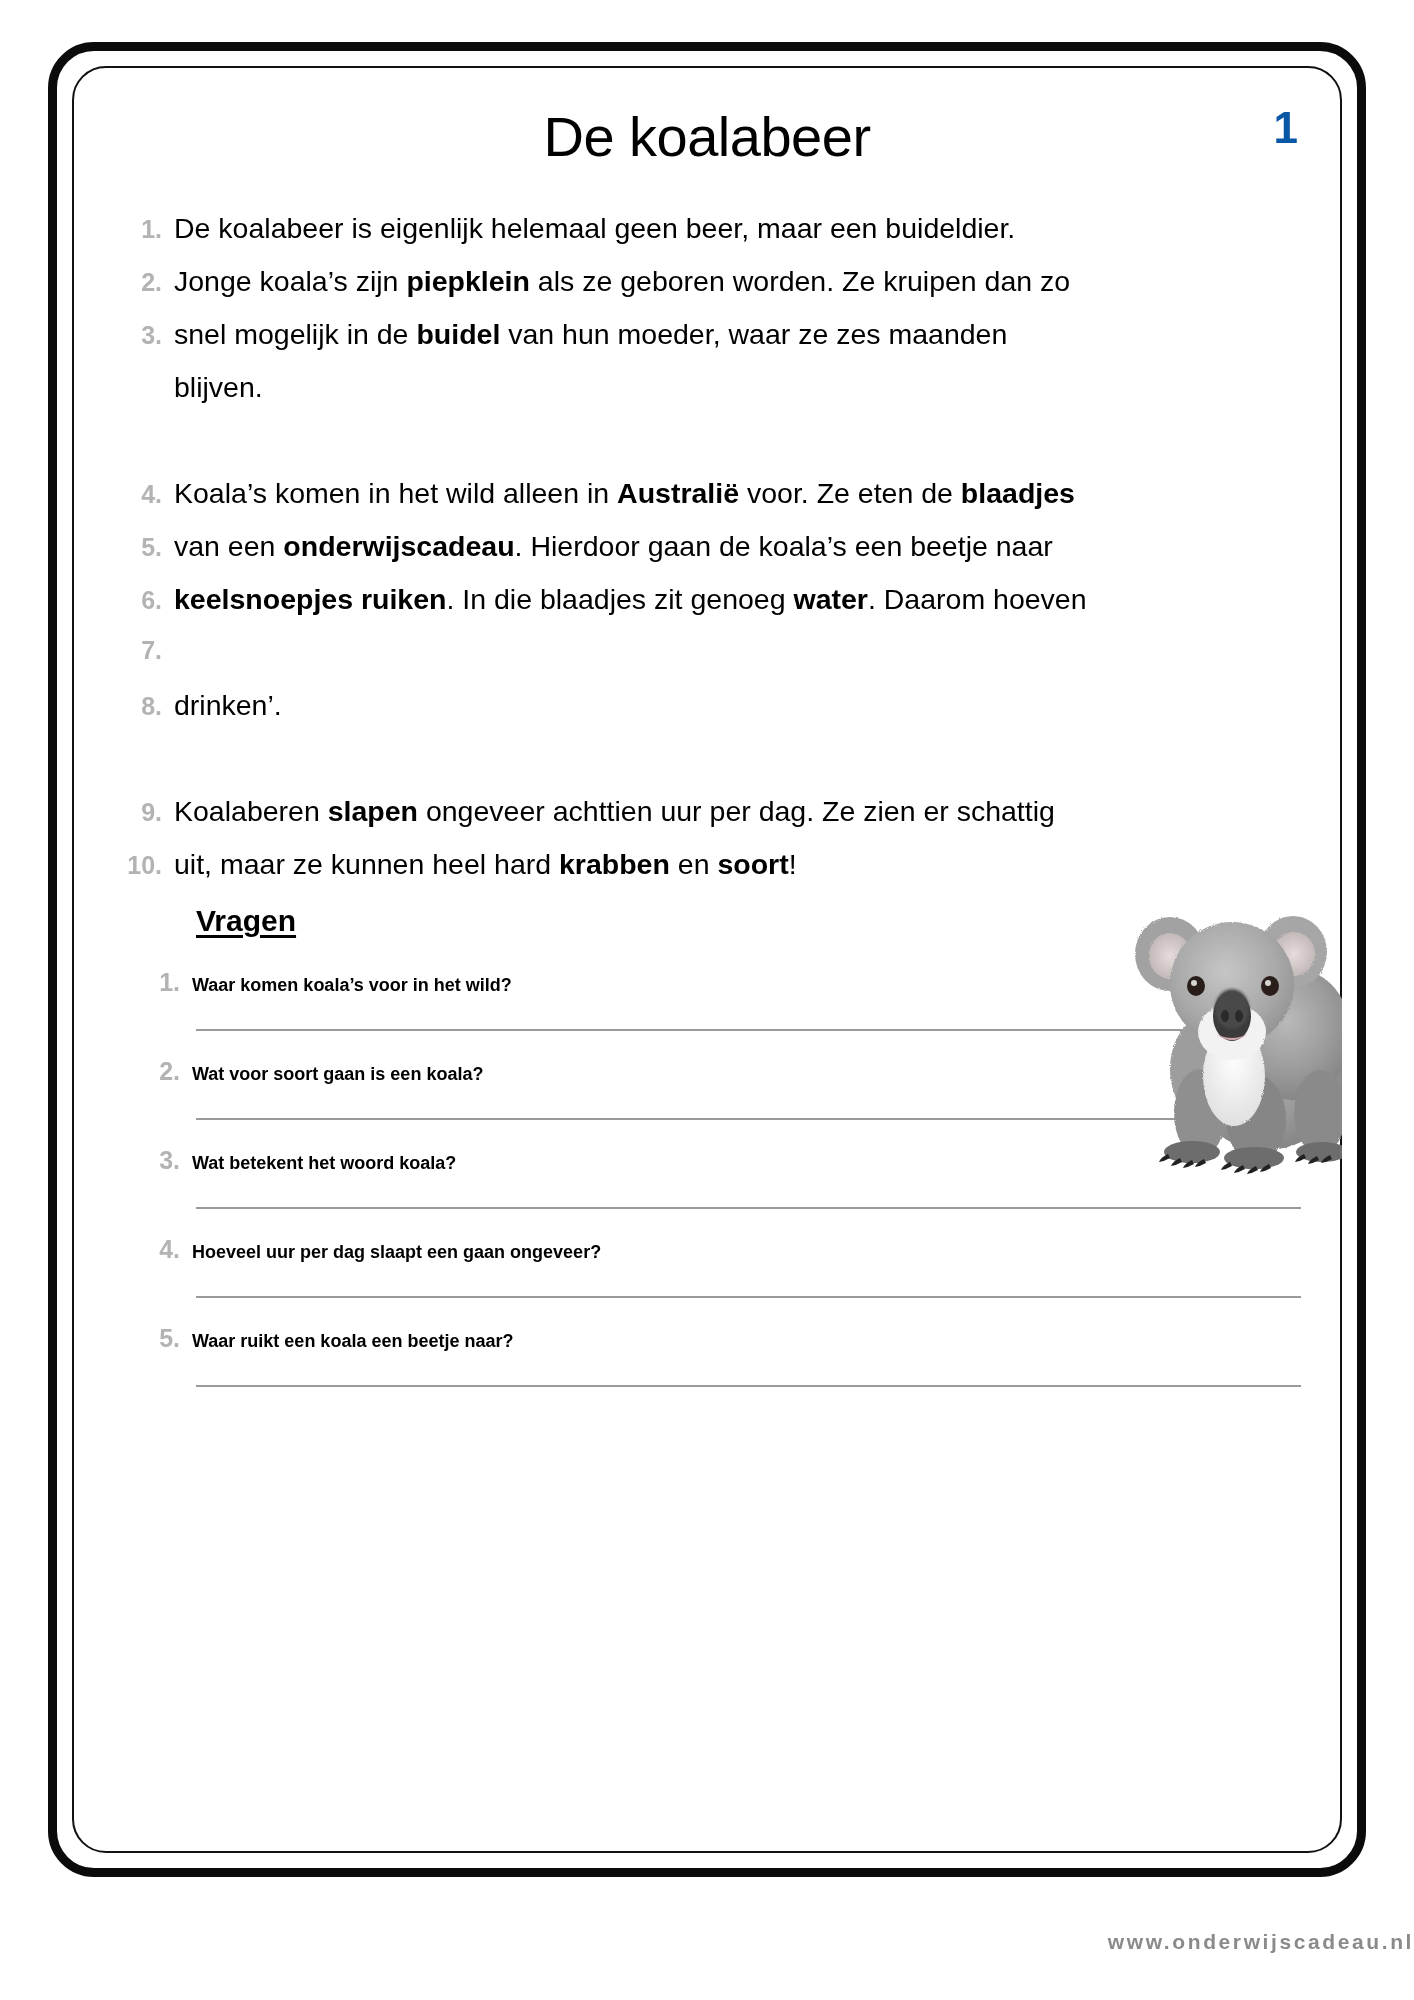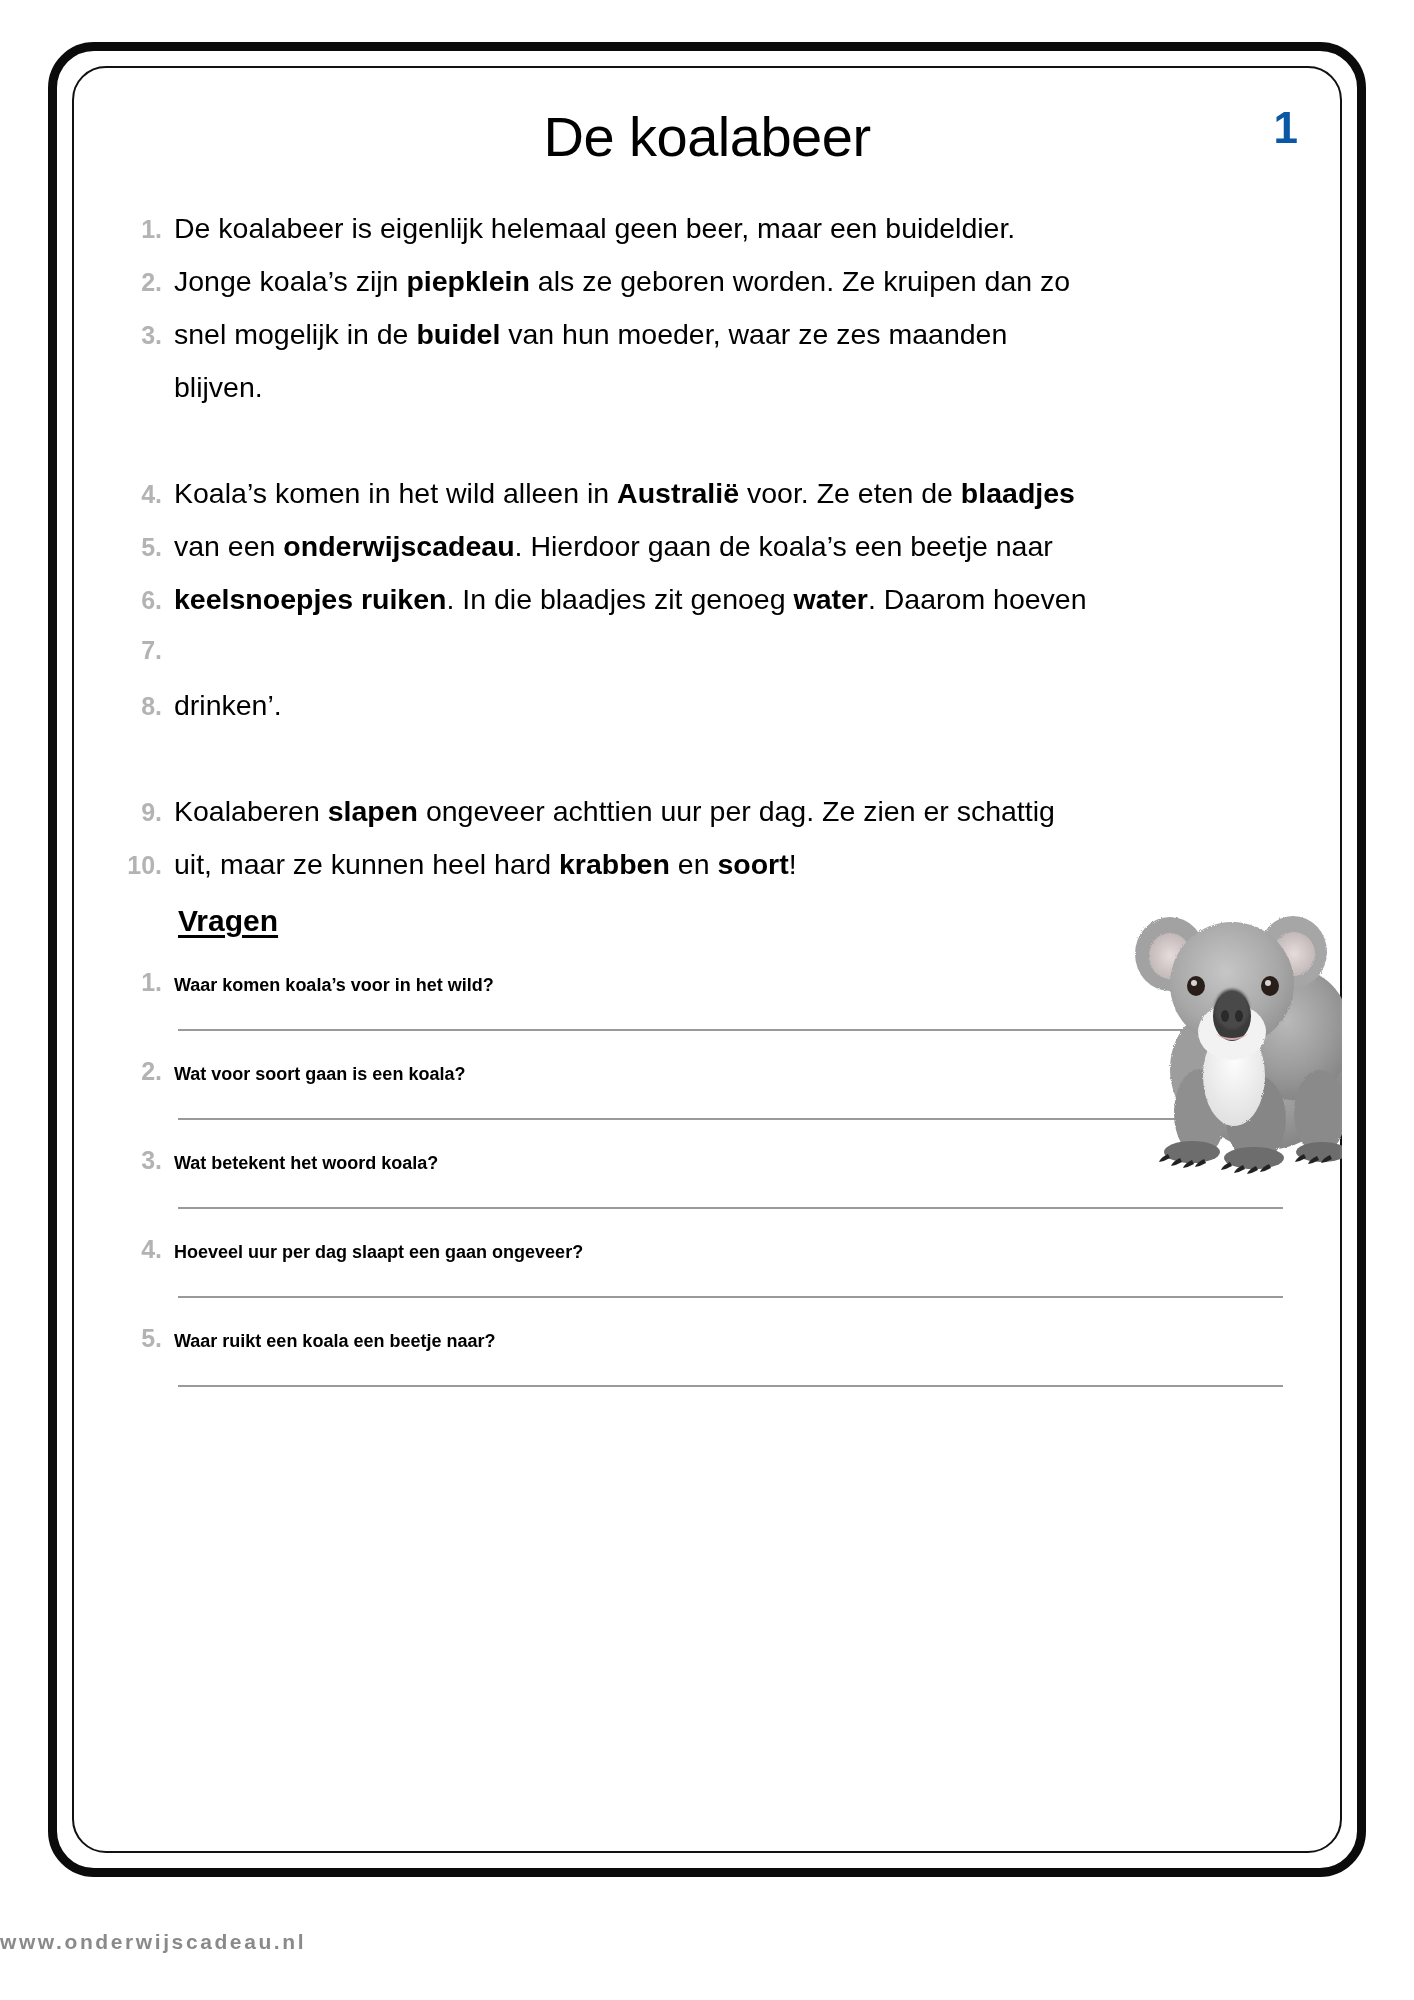--- a/index.html
+++ b/index.html
@@ -115,21 +115,21 @@
     left: 1016px;
     top: 798px;
     width: 280px;
     height: 310px;
     z-index: 5;
   }
 
   
   .questions {
     position: absolute;
-    left: 28px;
+    left: 46px;
     top: 838px;
     width: 1210px;
     z-index: 2;
   }
 
   .vragen-heading {
     margin-left: 78px;
     font-size: 30px;
     font-weight: bold;
     color: #000000;
@@ -168,21 +168,21 @@
     height: 0;
     border-top: 2px solid #9a9a9a;
   }
 
   
   .footer {
     position: absolute;
     left: 0;
     right: 0;
     top: 1930px;
-    text-align: left;
+    text-align: right;
     font-size: 21px;
     font-weight: bold;
     color: #8a8a8a;
     letter-spacing: 2.6px;
   }
 </style>
 </head>
 <body>
 
 <div id="page">

